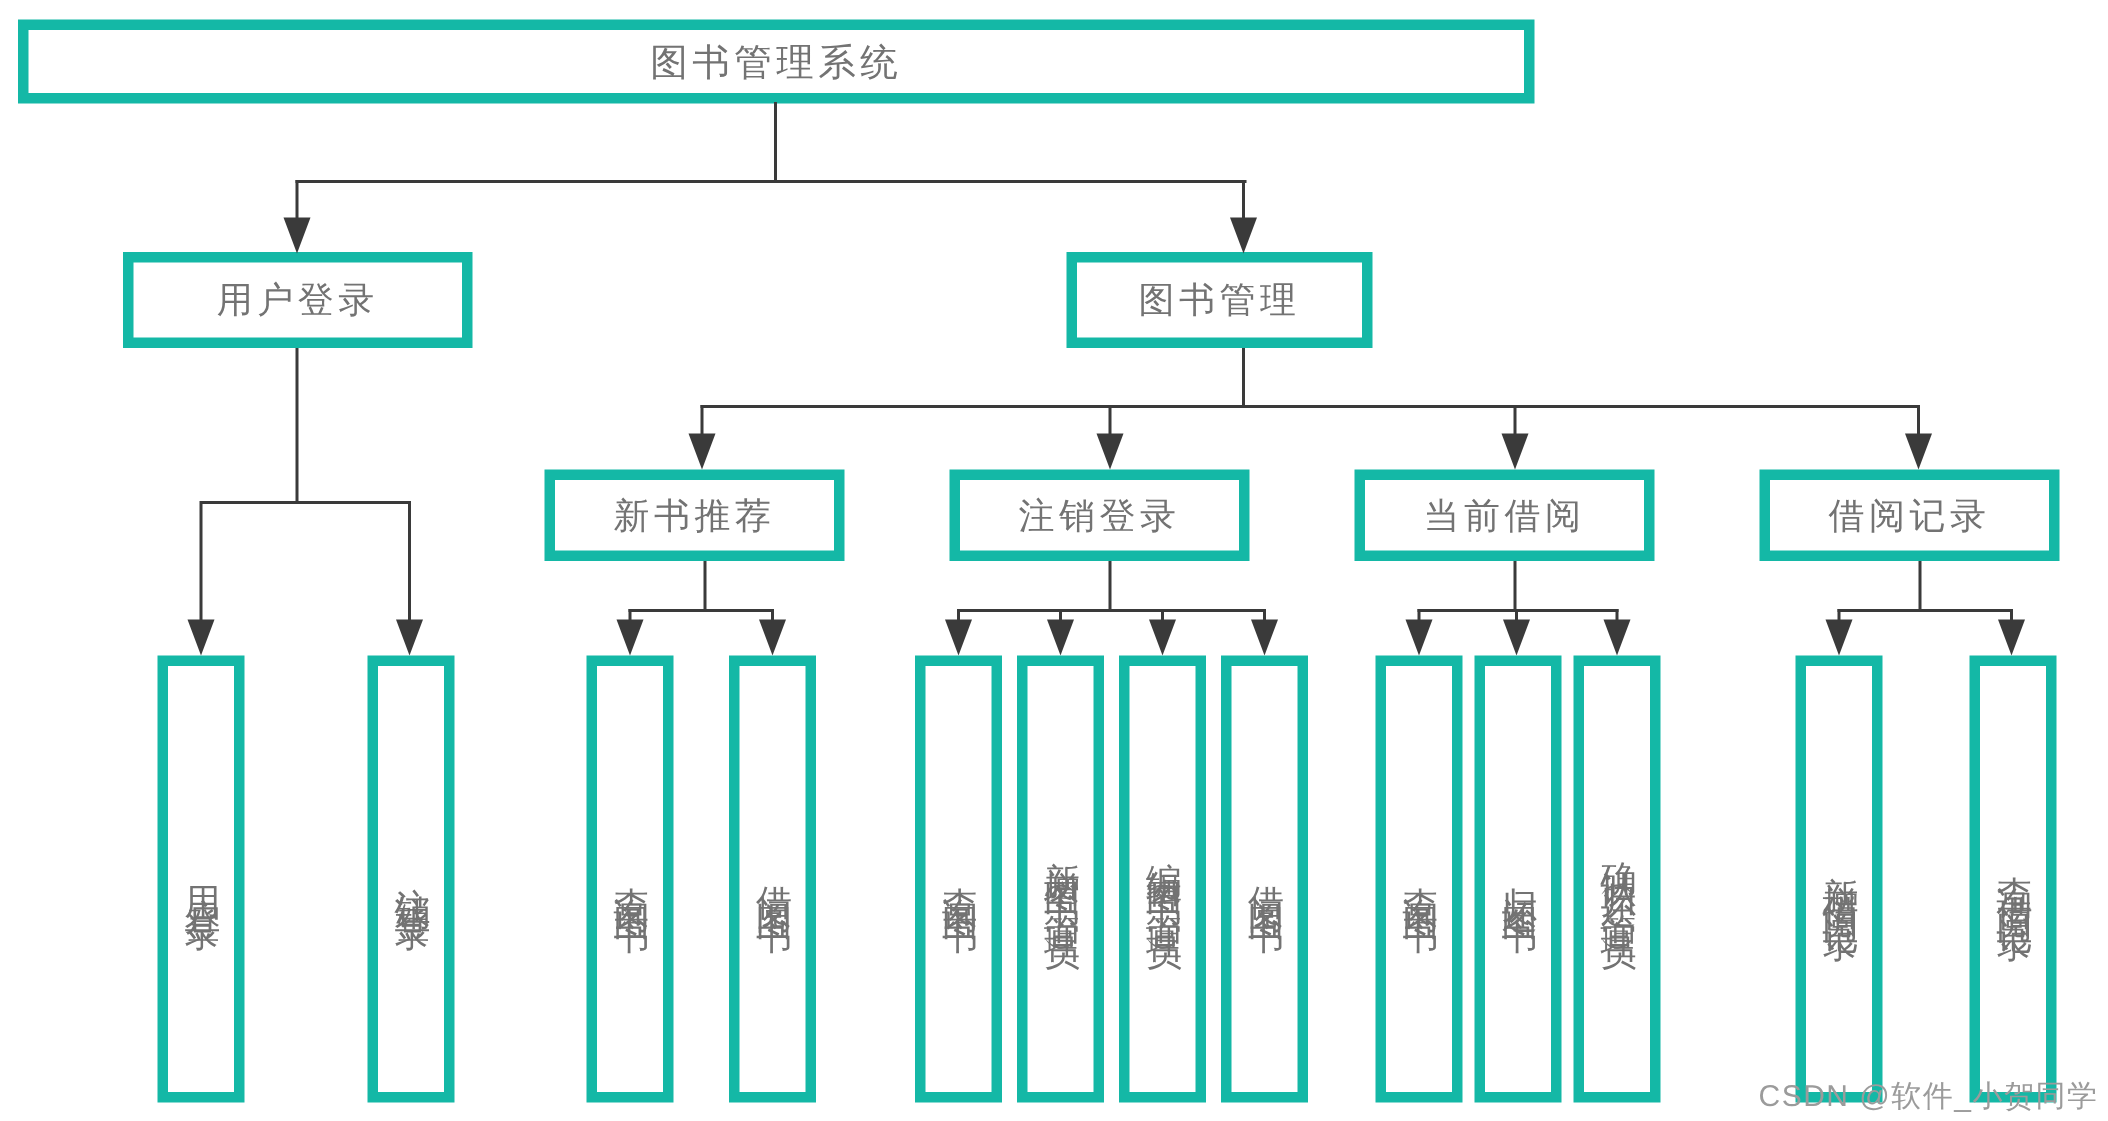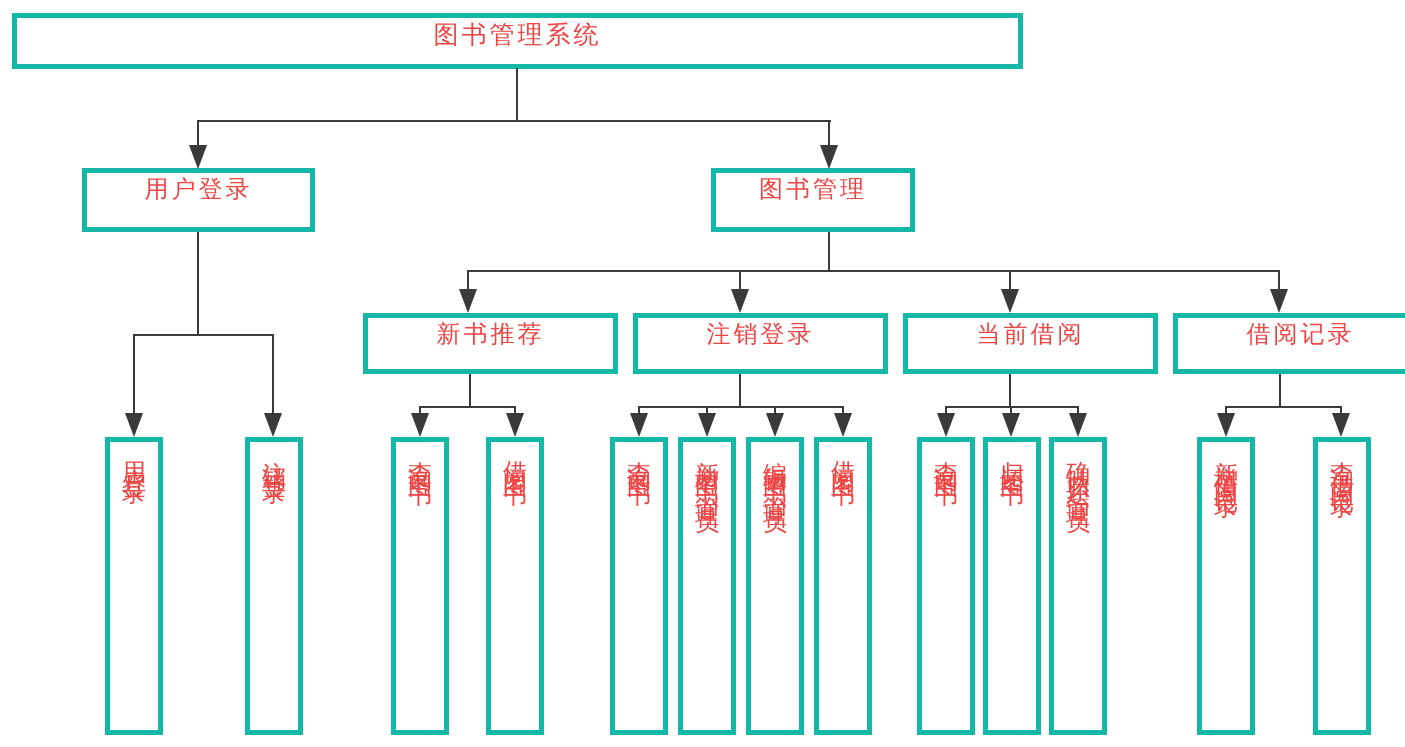--- a/index.html
+++ b/index.html
@@ -6,29 +6,30 @@
   #stage {
     position:relative;
     width:1405px; height:747px;
     background:#ffffff;
     font-family:"Liberation Sans", sans-serif;
     overflow:hidden;
   }
   .box {
     position:absolute;
     box-sizing:border-box;
-    border:5px solid #14b8a6;
+    border:7px solid #14b8a6;
     background:#ffffff;
     display:flex;
+    align-items:center;
     justify-content:center;
-    color:#ef4444;
+    color:#737373;
   }
   .hbox { font-size:24px; letter-spacing:3px; }
   .rootbox { font-size:25px; letter-spacing:3px; }
-  .l3 { top:313px; width:255px; height:61px; }
+  .l3 { top:313px; width:200px; height:61px; }
   .leaf { top:437px; width:58px; height:298px; }
   .leaf span {
     writing-mode:vertical-rl;
     text-orientation:mixed;
     font-size:24px;
     letter-spacing:7px;
     line-height:1;
     white-space:nowrap;
   }
   .vline { position:absolute; width:2px; background:#3a3a3a; }
@@ -175,13 +176,14 @@
   <div class="vline" style="left:1077px; top:406px; height:12px;"></div>
   <div class="arrow" style="left:1069px; top:413px;"></div>
 
   <div class="vline" style="left:1279px; top:374px; height:34px;"></div>
   <div class="hline" style="left:1225px; top:406px; width:117px;"></div>
   <div class="vline" style="left:1225px; top:406px; height:12px;"></div>
   <div class="arrow" style="left:1217px; top:413px;"></div>
   <div class="vline" style="left:1340px; top:406px; height:12px;"></div>
   <div class="arrow" style="left:1332px; top:413px;"></div>
 
+  <div class="watermark">CSDN @软件_小贺同学</div>
 </div>
 
 </body></html>

